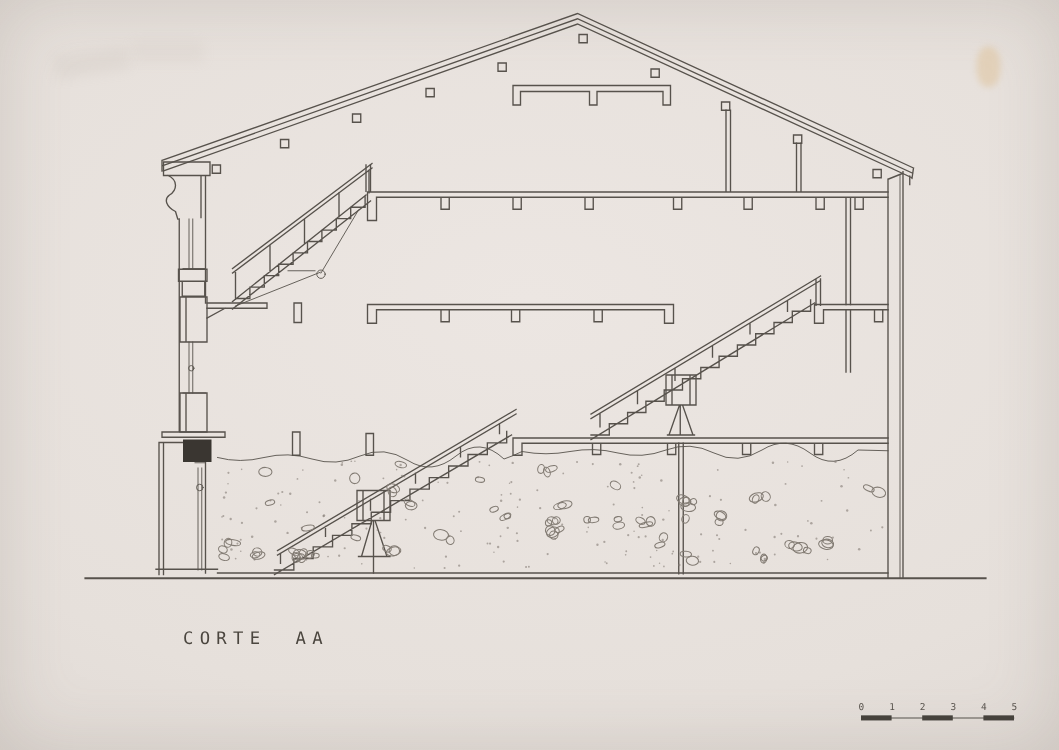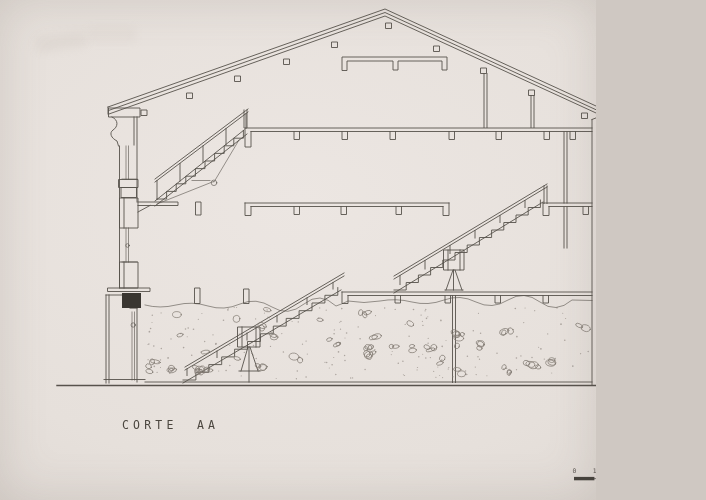--- a/index.html
+++ b/index.html
@@ -1,17 +1,17 @@
 <!DOCTYPE html>
 <html><head>
 <meta charset="utf-8">
 <style>
   html,body{margin:0;padding:0;background:#cfc8c2;}
   .paper{
-    position:relative;width:596px;height:500px;overflow:hidden;
+    position:relative;width:706px;height:500px;overflow:hidden;
     background:#e7e1dc;
     background-image:radial-gradient(120% 100% at 50% 40%, #ece6e2 0%, #e6e0db 55%, #dbd4cf 100%);
     box-shadow:inset 0 0 48px rgba(115,105,95,.20);
     font-family:"DejaVu Sans Mono","Liberation Mono",monospace;
   }
   .smudge{position:absolute;pointer-events:none;}
   .s1{left:36px;top:34px;width:50px;height:16px;background:#b3a99f;opacity:.13;filter:blur(4px);transform:rotate(-8deg);}
   .s2{left:88px;top:27px;width:48px;height:15px;background:#bcb2a8;opacity:.11;filter:blur(4px);}
   .tape{position:absolute;left:651px;top:31px;width:16px;height:27px;background:#dfc49e;opacity:.55;filter:blur(2px);border-radius:45%;}
   svg{position:absolute;inset:0;}

